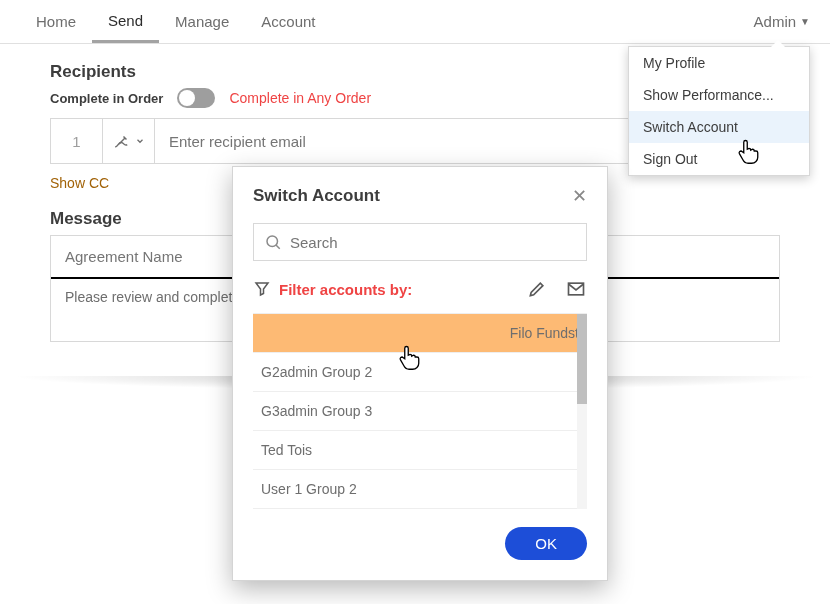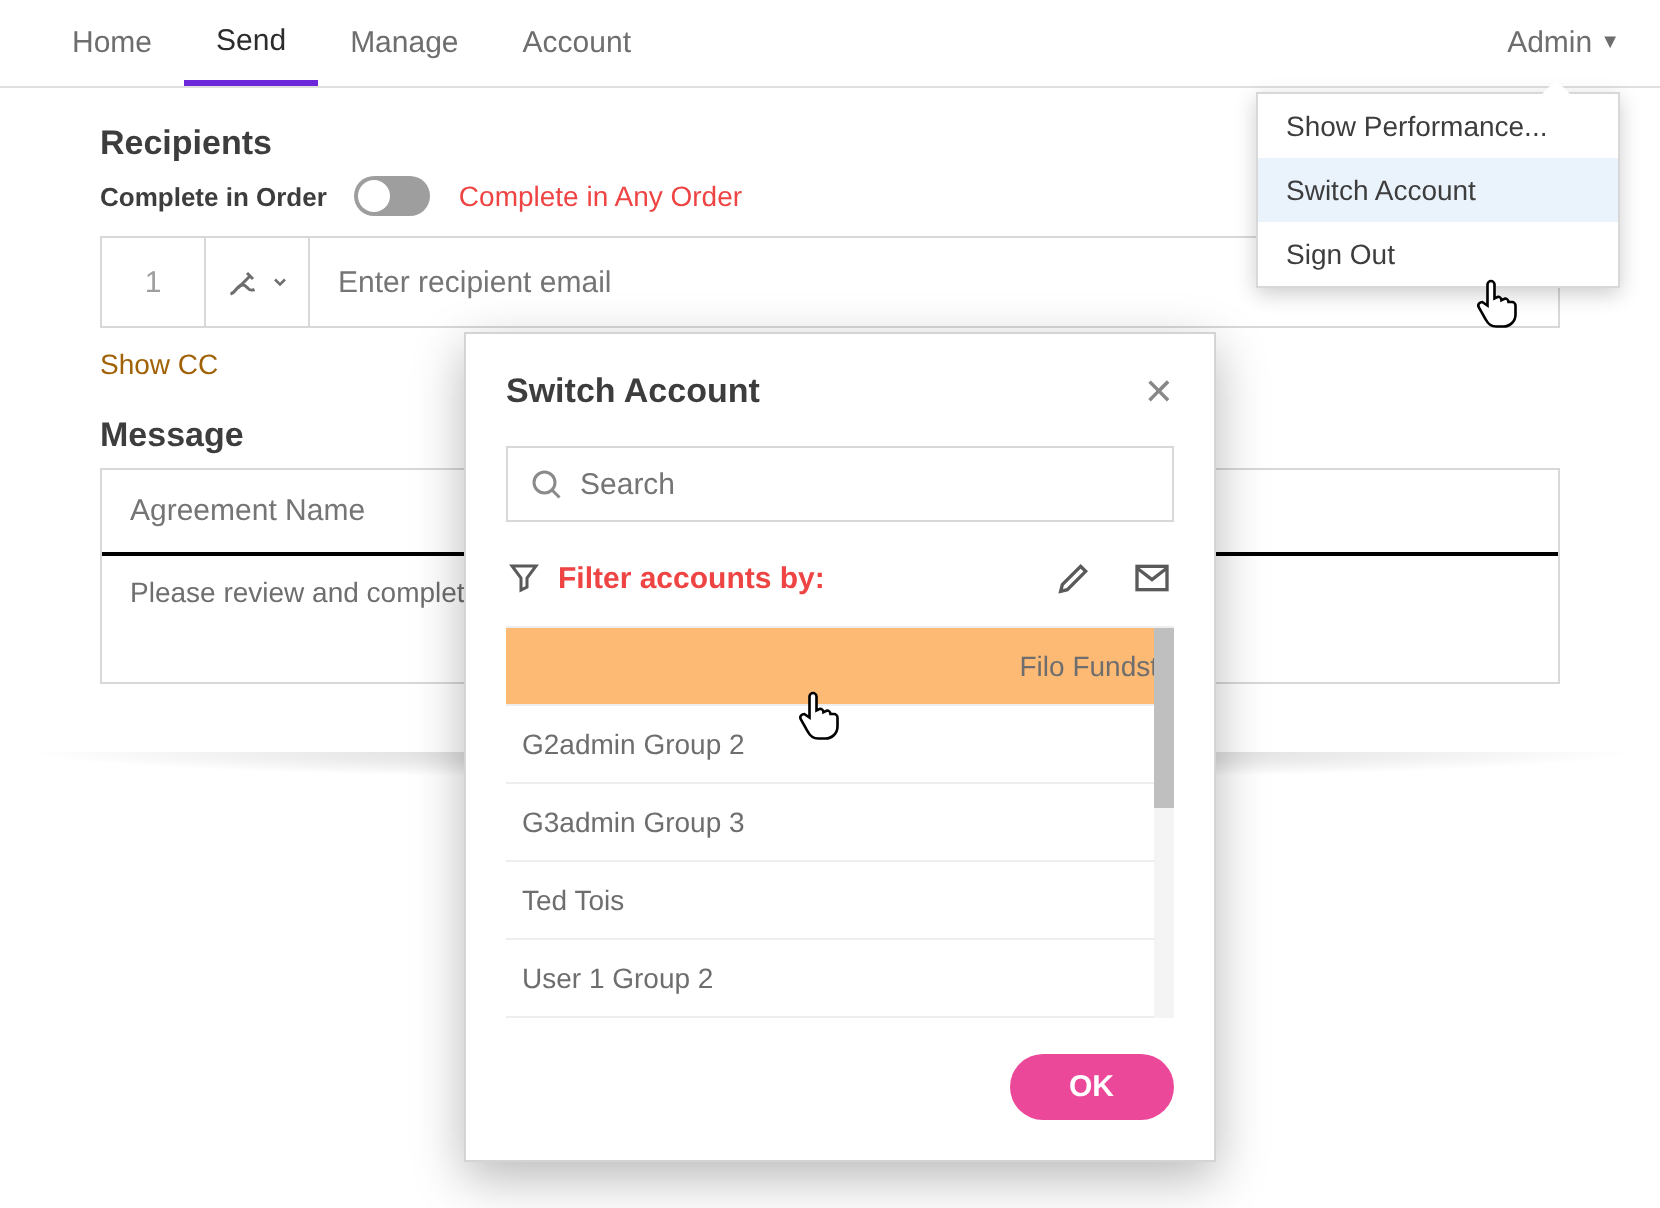--- a/index.html
+++ b/index.html
@@ -26,21 +26,21 @@
       padding: 0 16px;
       font-size: 15px;
       color: #6e6e6e;
       height: 100%;
       display: flex;
       align-items: center;
       cursor: pointer;
     }
     .topnav-item.active {
       color: #2c2c2c;
-      border-bottom: 3px solid #6d28d9;
+      border-bottom: 3px solid #a3a3a3;
       font-weight: 500;
     }
     .topnav-spacer {
       flex: 1;
     }
     .admin-btn {
       display: flex;
       align-items: center;
       gap: 4px;
       font-size: 15px;
@@ -302,27 +302,27 @@
       width: 10px;
       height: 90px;
       background: #bfbfbf;
     }
     .dialog-footer {
       display: flex;
       justify-content: flex-end;
       margin-top: 18px;
     }
     .ok-btn {
-      background: #ec4899;
+      background: #1d4ed8;
       color: #fff;
       border: none;
       border-radius: 18px;
       padding: 8px 30px;
       font-size: 15px;
-      font-weight: 700;
+      font-weight: 400;
       cursor: pointer;
     }
     
     .hand-cursor {
       position: absolute;
       width: 28px;
       height: 30px;
       pointer-events: none;
     }
   </style>
@@ -371,20 +371,21 @@
   <div class="message-box">
     <input class="message-name" placeholder="Agreement Name" style="">
     <textarea class="message-body" style="">Please review and complete t</textarea>
   </div>
 
 </div>
 
 <div class="shadow-base"></div>
 
 <div class="admin-menu">
+  <div class="admin-menu-item">My Profile</div>
   <div class="admin-menu-item">Show Performance...</div>
   <div class="admin-menu-item hovered">Switch Account</div>
   <div class="admin-menu-item">Sign Out</div>
 </div>
 
 <div class="dialog">
   <div class="dialog-header">
     <div class="dialog-title">Switch Account</div>
     <div class="dialog-close">✕</div>
   </div>

